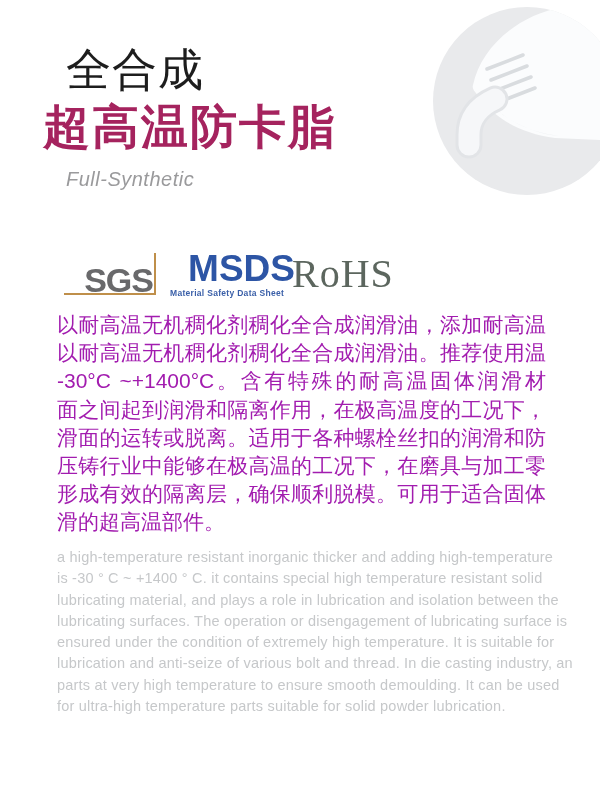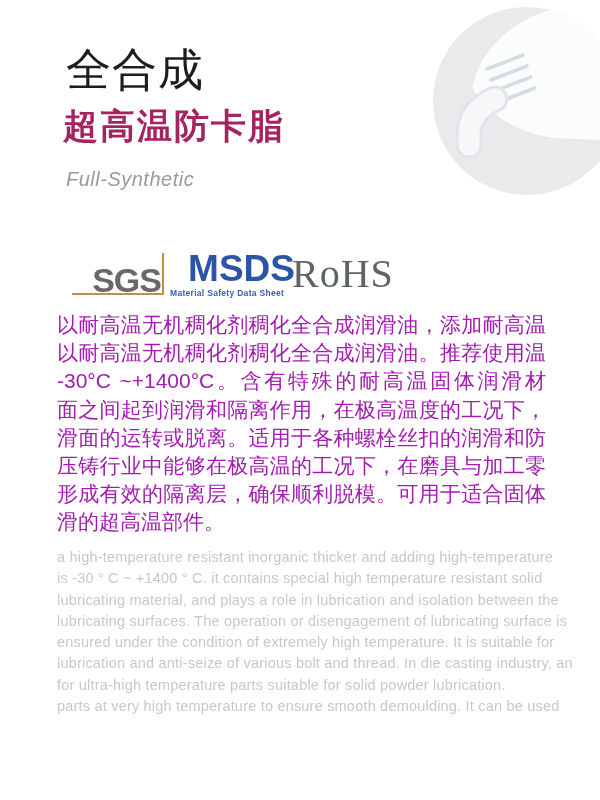--- a/index.html
+++ b/index.html
@@ -7,29 +7,29 @@
         font-family:"Liberation Sans","DejaVu Sans",sans-serif;}
 
   
   .photo-circle{position:absolute;left:433px;top:7px;width:188px;height:188px;
                 border-radius:50%;background:#e9eaec;overflow:hidden;}
   .photo-circle svg{display:block;}
 
   
   .title-zh{position:absolute;left:66px;top:44px;font-size:45px;line-height:52px;
             color:#1d1d1d;font-weight:500;letter-spacing:1px;}
-  .title-accent{position:absolute;left:63px;top:99px;font-size:35px;line-height:56px;
-            color:#a5235e;font-weight:700;letter-spacing:2px;font-family:Liberation Serif, serif;}
+  .title-accent{position:absolute;left:43px;top:99px;font-size:47px;line-height:56px;
+            color:#a5235e;font-weight:700;letter-spacing:2px;}
   .sub-en{position:absolute;left:66px;font-style:italic;color:#9a9a9c;
           font-size:20px;letter-spacing:0.5px;white-space:nowrap;}
   .sub-en.l1{top:168px;}
   .sub-en.l2{top:199px;}
 
   
-  .cert-sgs{position:absolute;left:72px;top:253px;width:90px;height:40px;
+  .cert-sgs{position:absolute;left:64px;top:253px;width:90px;height:40px;
             border-bottom:2px solid #bf8f4a;border-right:2px solid #bf8f4a;
             display:flex;align-items:flex-end;justify-content:flex-end;}
   .cert-sgs .sgs-text{font-size:34px;font-weight:700;color:#69696b;line-height:34px;
             letter-spacing:-1px;transform:translateY(4px);padding-right:1px;}
   .cert-msds{position:absolute;left:170px;top:250px;width:125px;text-align:left;}
   .cert-msds .msds-text{font-size:37px;font-weight:700;color:#2d55a5;line-height:37px;letter-spacing:0px;text-align:right;}
   .cert-msds .msds-sub{font-size:8.5px;font-weight:700;color:#3a5fa8;letter-spacing:0.3px;margin-top:1px;white-space:nowrap;}
   .cert-rohs{position:absolute;left:292px;top:252px;font-family:"Liberation Serif","DejaVu Serif",serif;
              font-size:40px;color:#5c665e;line-height:44px;font-weight:400;letter-spacing:1px;}
 
@@ -94,17 +94,17 @@
     <div class="zl">滑的超高温部件。</div>
   </div>
 
   <div class="desc-en">
     <div class="el">a high-temperature resistant inorganic thicker and adding high-temperature</div>
     <div class="el">is -30 ° C ~ +1400 ° C. it contains special high temperature resistant solid</div>
     <div class="el">lubricating material, and plays a role in lubrication and isolation between the</div>
     <div class="el">lubricating surfaces. The operation or disengagement of lubricating surface is</div>
     <div class="el">ensured under the condition of extremely high temperature. It is suitable for</div>
     <div class="el">lubrication and anti-seize of various bolt and thread. In die casting industry, an</div>
+    <div class="el">parts at very high temperature to ensure smooth demoulding. It can be used</div>
     <div class="el">for ultra-high temperature parts suitable for solid powder lubrication.</div>
-    <div class="el">parts at very high temperature to ensure smooth demoulding. It can be used</div>
   </div>
 
 </div>
 
 </body></html>

